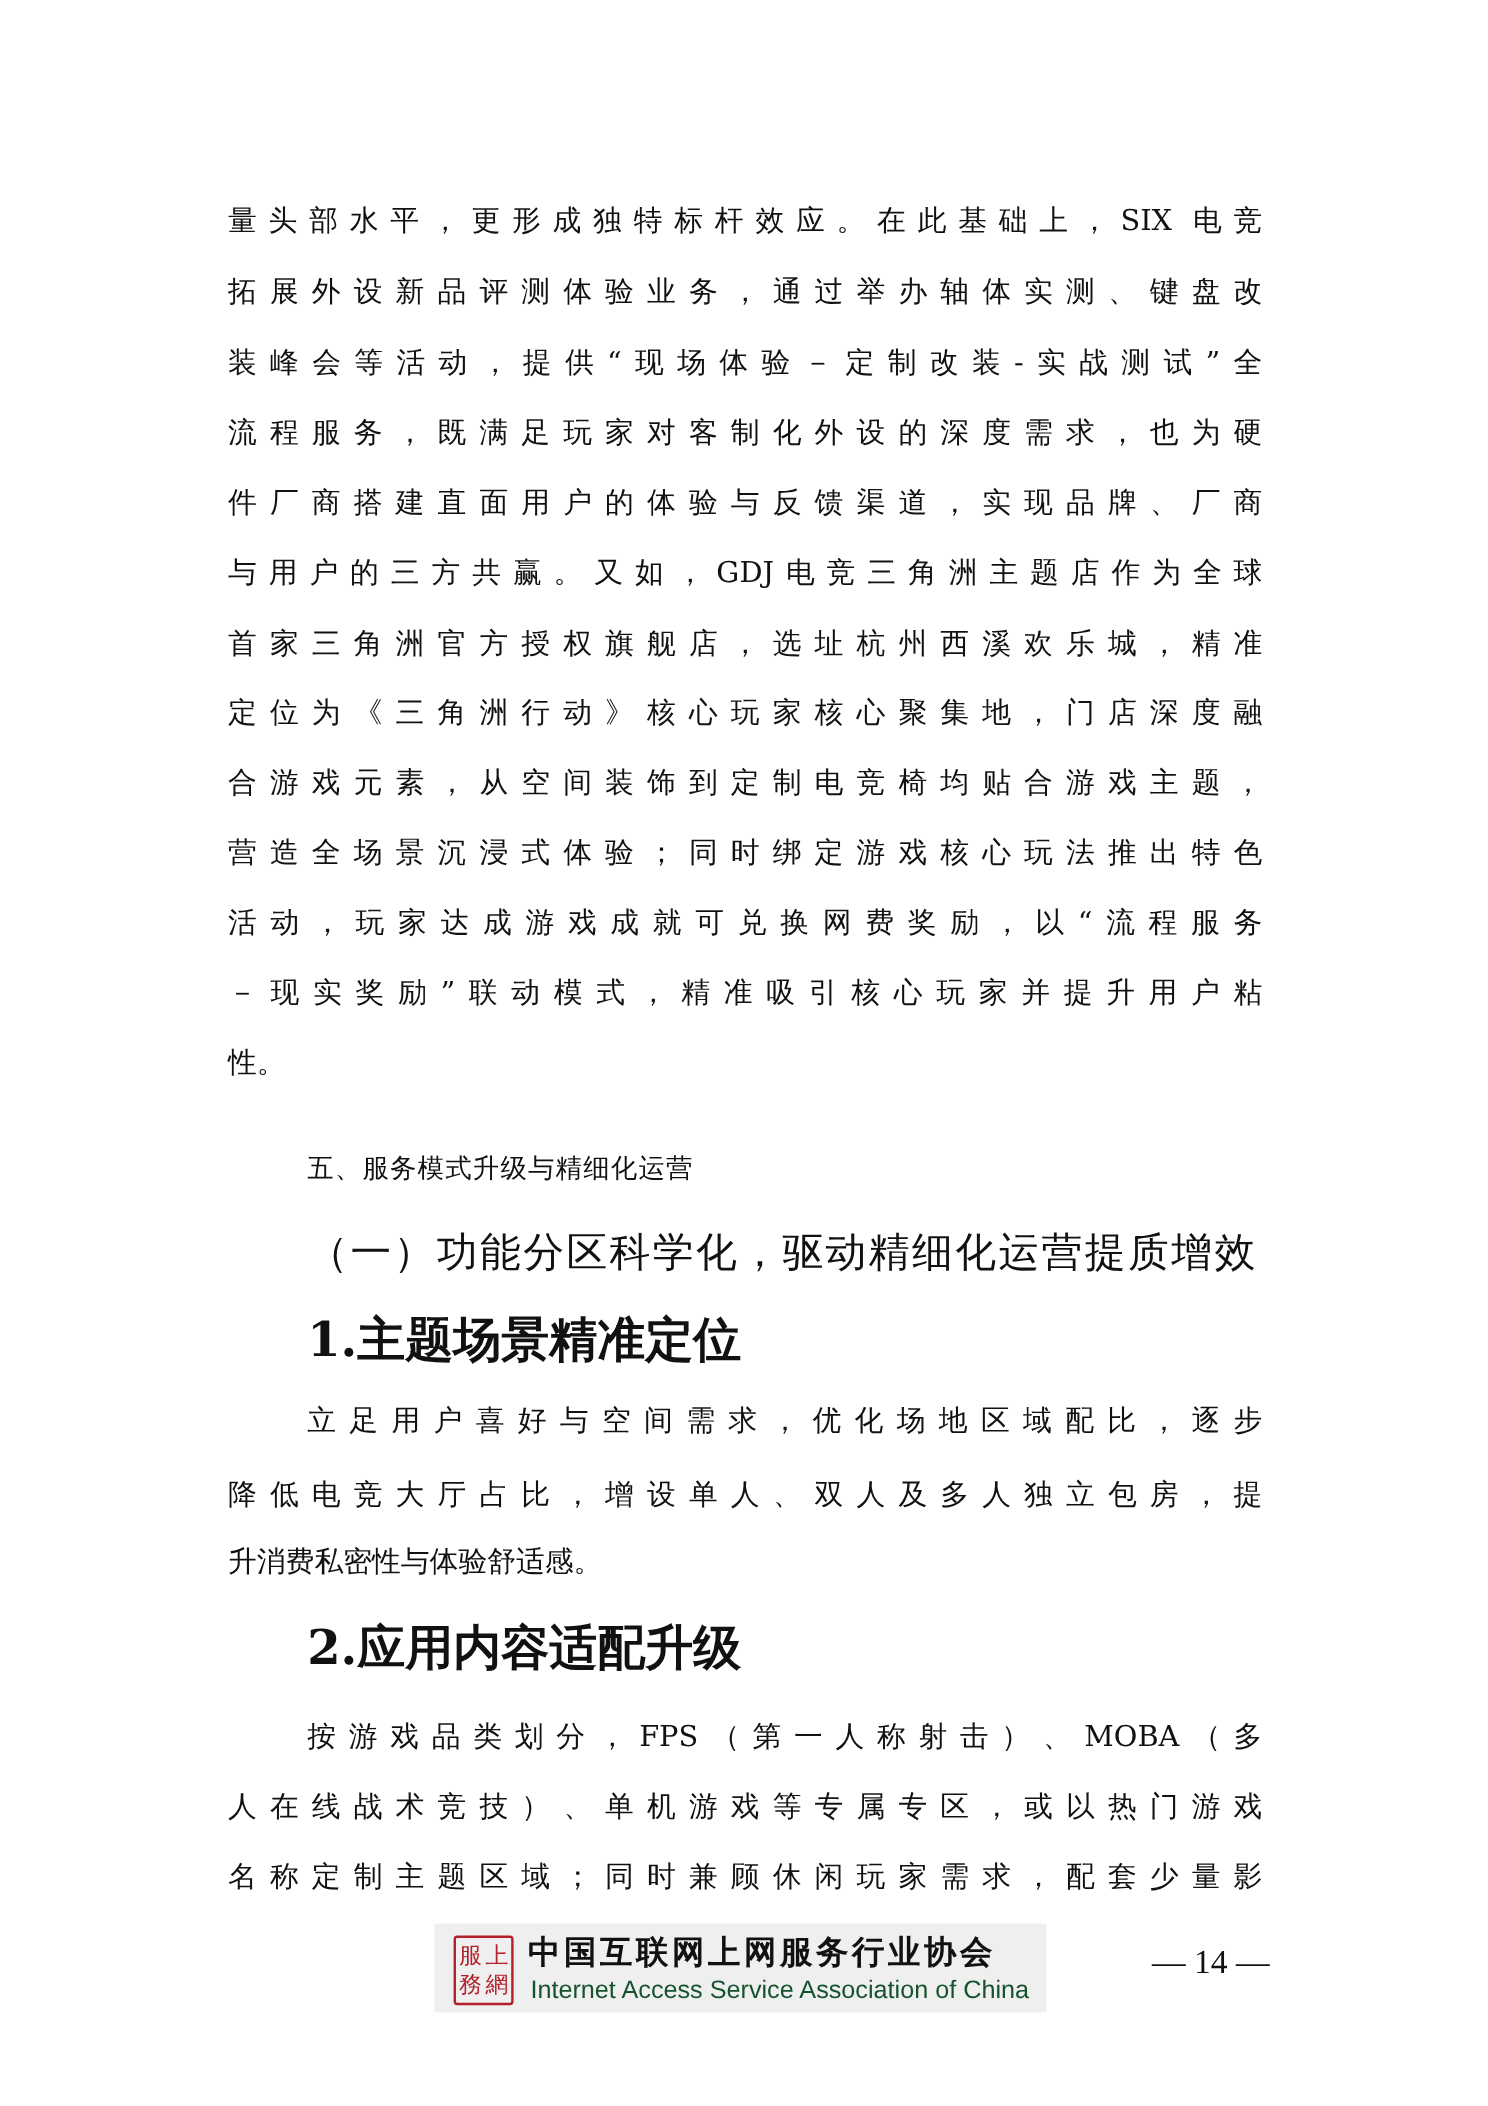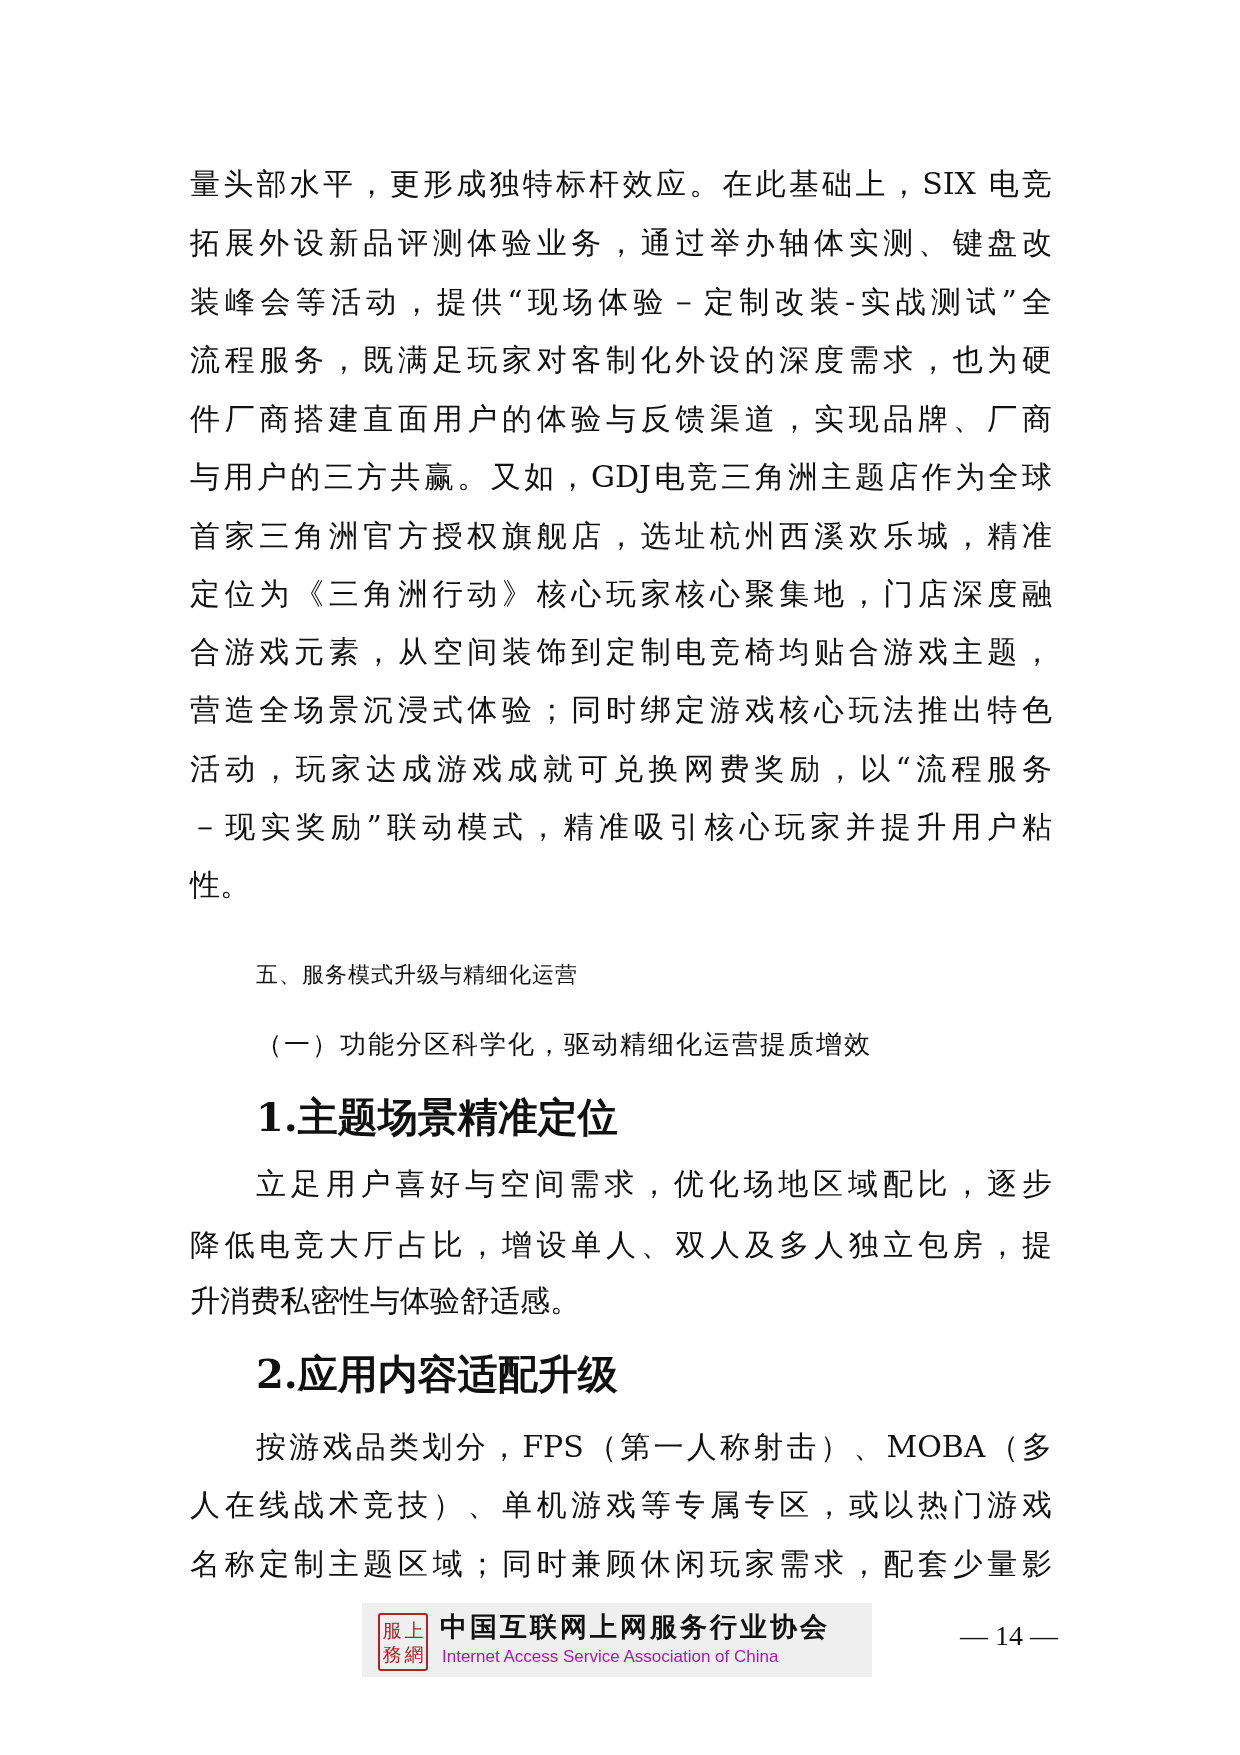--- a/index.html
+++ b/index.html
@@ -1,37 +1,37 @@
 <!DOCTYPE html>
 <html><head>
 <meta charset="utf-8">
 <style>
   html, body { margin:0; padding:0; background:#ffffff; }
   body { width:1240px; height:1755px; position:relative; overflow:hidden;
          font-family: "DejaVu Serif", "Liberation Serif", serif; color:#111; }
-  .line { position:absolute; left:190px; width:862px; font-size:30px; line-height:40px;
+  .line { position:absolute; left:190px; width:862px; font-size:24px; line-height:40px;
           white-space:nowrap; text-align:justify; text-align-last:justify; }
   .line.last { text-align-last:left; }
   .indent { left:256px; width:796px; }
   .h1 { position:absolute; left:256px; font-family:"DejaVu Sans","Liberation Sans",sans-serif;
         font-size:22px; line-height:40px; letter-spacing:1px; }
-  .h2 { position:absolute; left:256px; width:796px; font-size:26px; line-height:40px;
+  .h2 { position:absolute; left:256px; width:796px; font-size:34px; line-height:40px;
         letter-spacing:2px; }
   .h3 { position:absolute; left:256px; font-size:40px; line-height:40px; font-weight:bold; }
   .footer-box { position:absolute; left:362px; top:1603px; width:510px; height:74px;
         background:#efefef; }
   .seal { position:absolute; left:16px; top:10px; width:46px; height:54px;
         border:2px solid #b3202a; border-radius:3px; color:#b3202a;
         font-family:"DejaVu Serif",serif; font-size:19px; line-height:24px;
         display:flex; flex-wrap:wrap; align-content:center; justify-content:center; }
   .seal span { width:22px; text-align:center; display:block; }
   .org-cn { position:absolute; left:78px; top:6px; font-family:"DejaVu Serif",serif;
         font-weight:bold; font-size:27px; letter-spacing:3px; color:#111; white-space:nowrap; }
   .org-en { position:absolute; left:80px; top:44px; font-family:"Liberation Sans",sans-serif;
-        font-size:17px; color:#a21caf; white-space:nowrap; }
+        font-size:21px; color:#14532d; white-space:nowrap; }
   .page-num { position:absolute; left:960px; top:1620px; font-size:28px;
         font-family:"Liberation Serif",serif; }
 </style>
 </head>
 <body>
 
 <div>
 
   <div>
     <div class="line" style="top:164px">量头部水平，更形成独特标杆效应。在此基础上，SIX 电竞</div>

